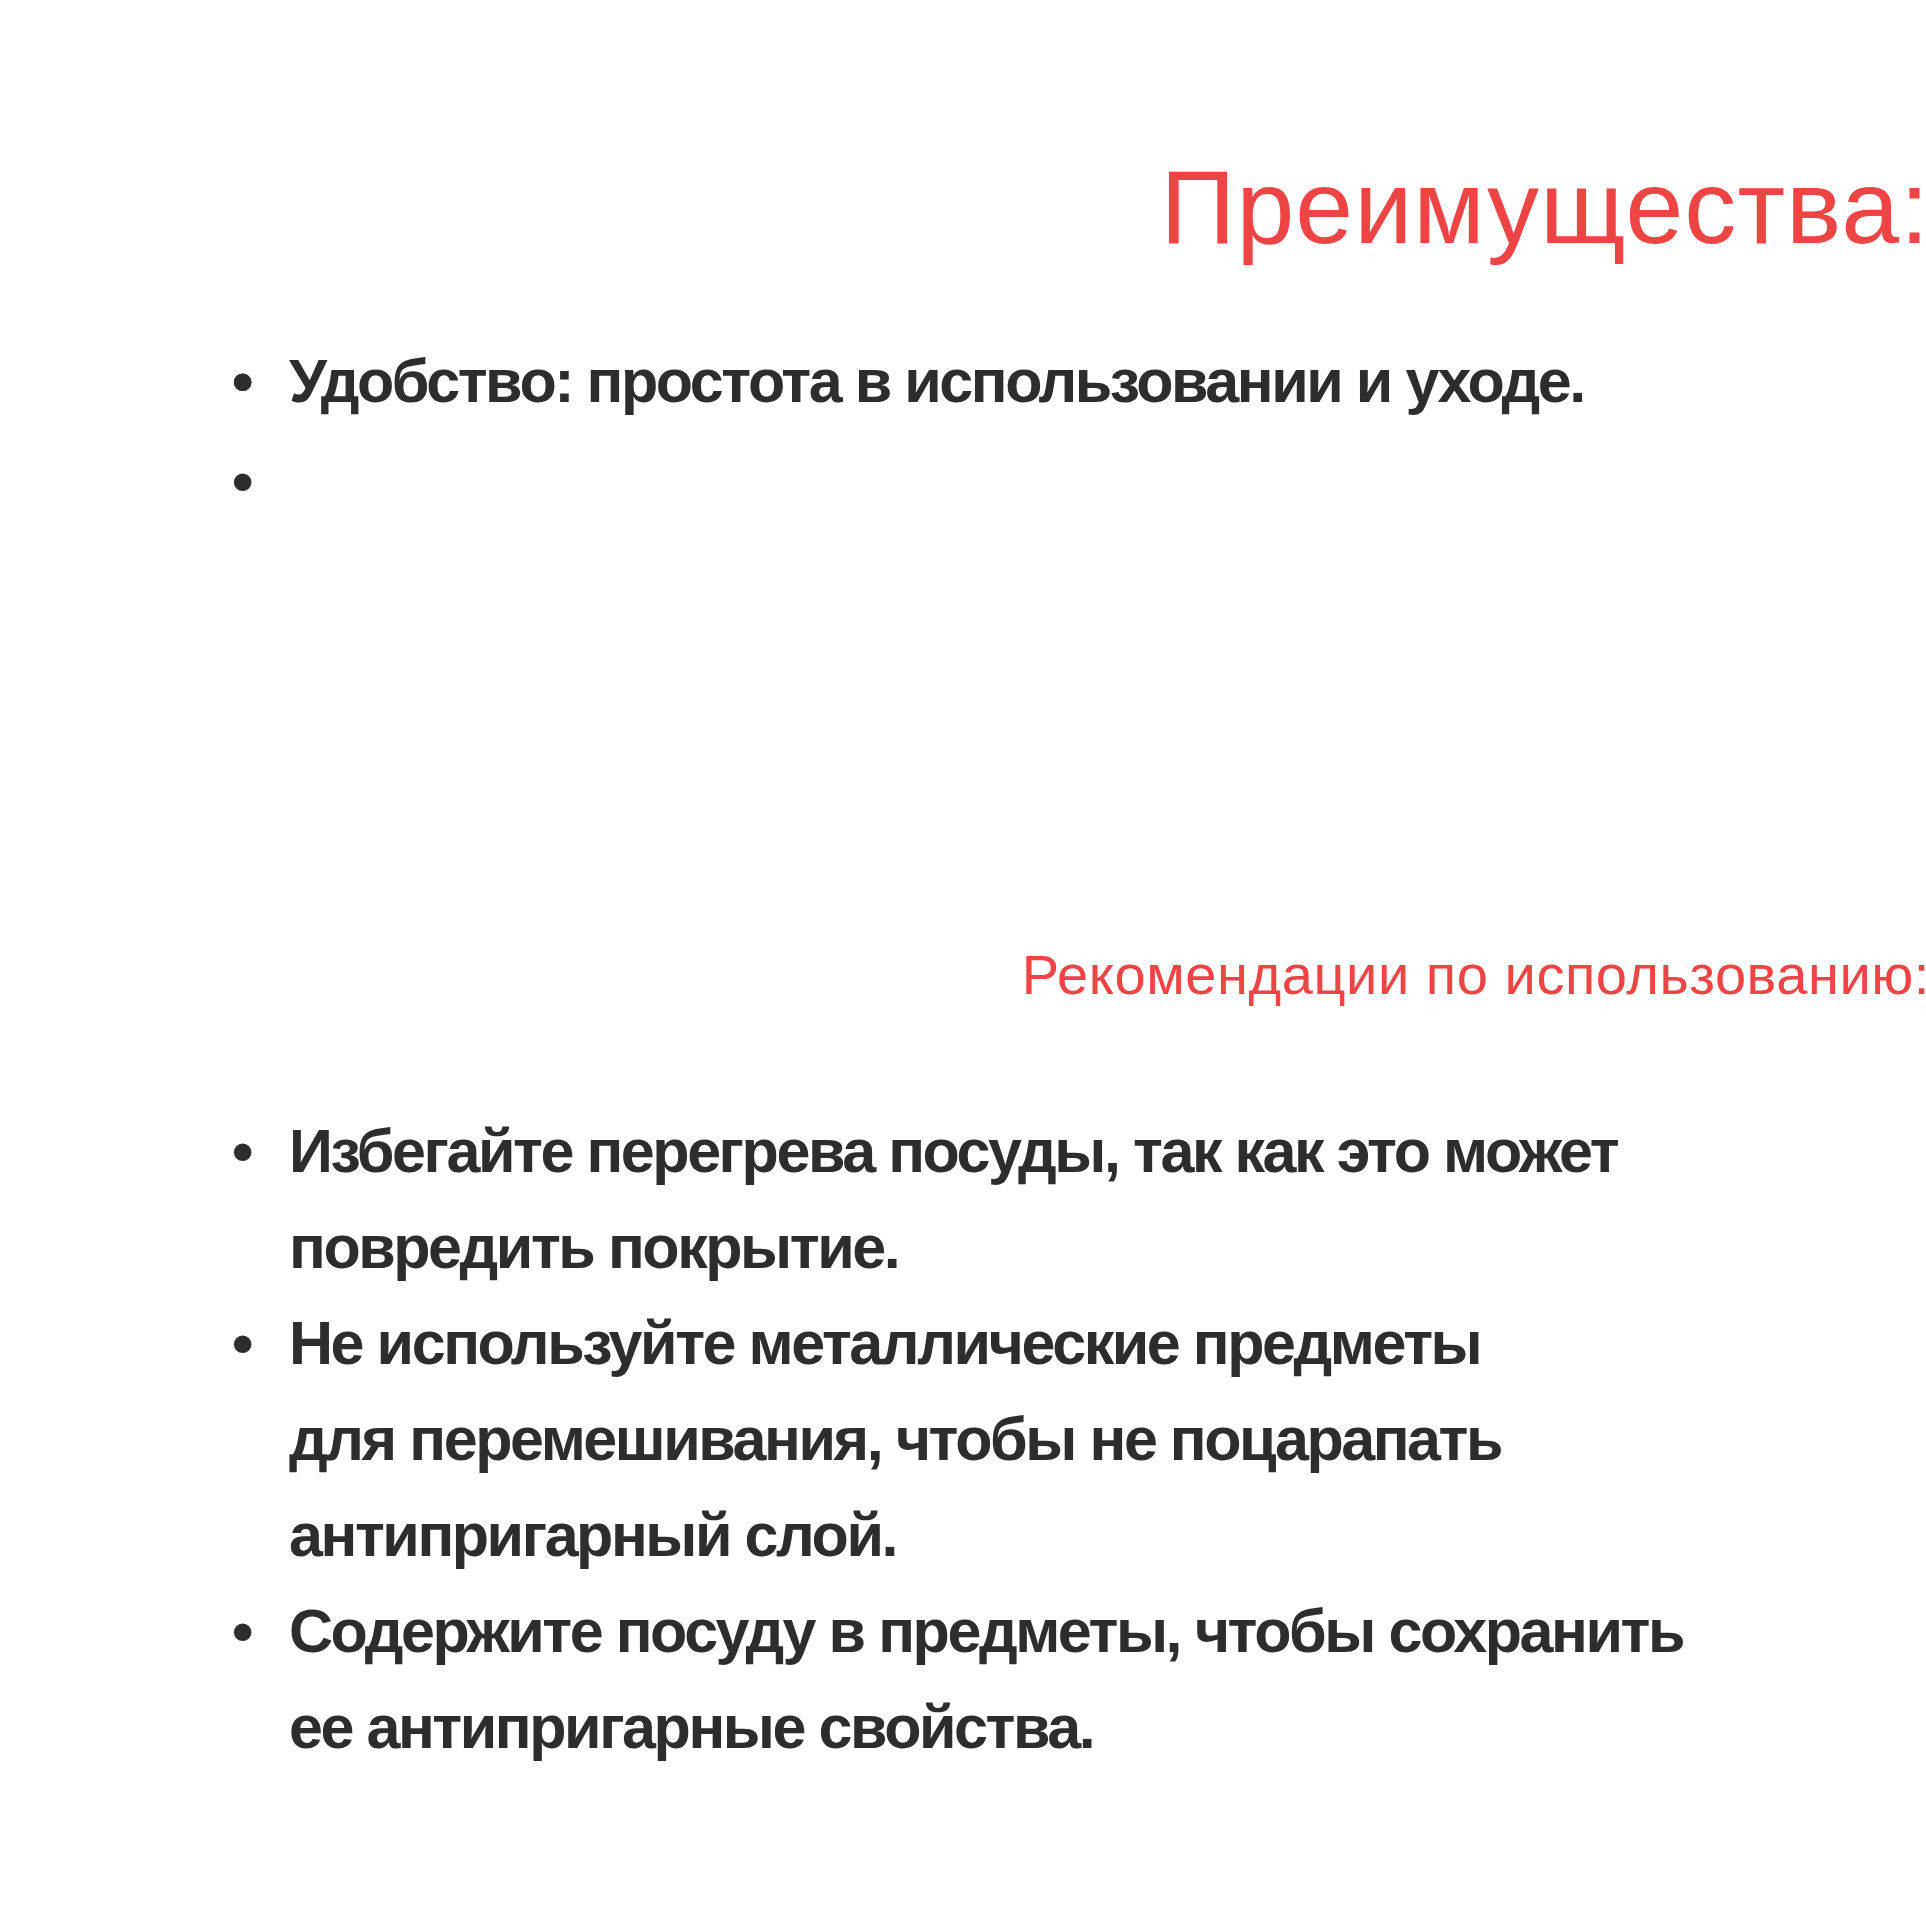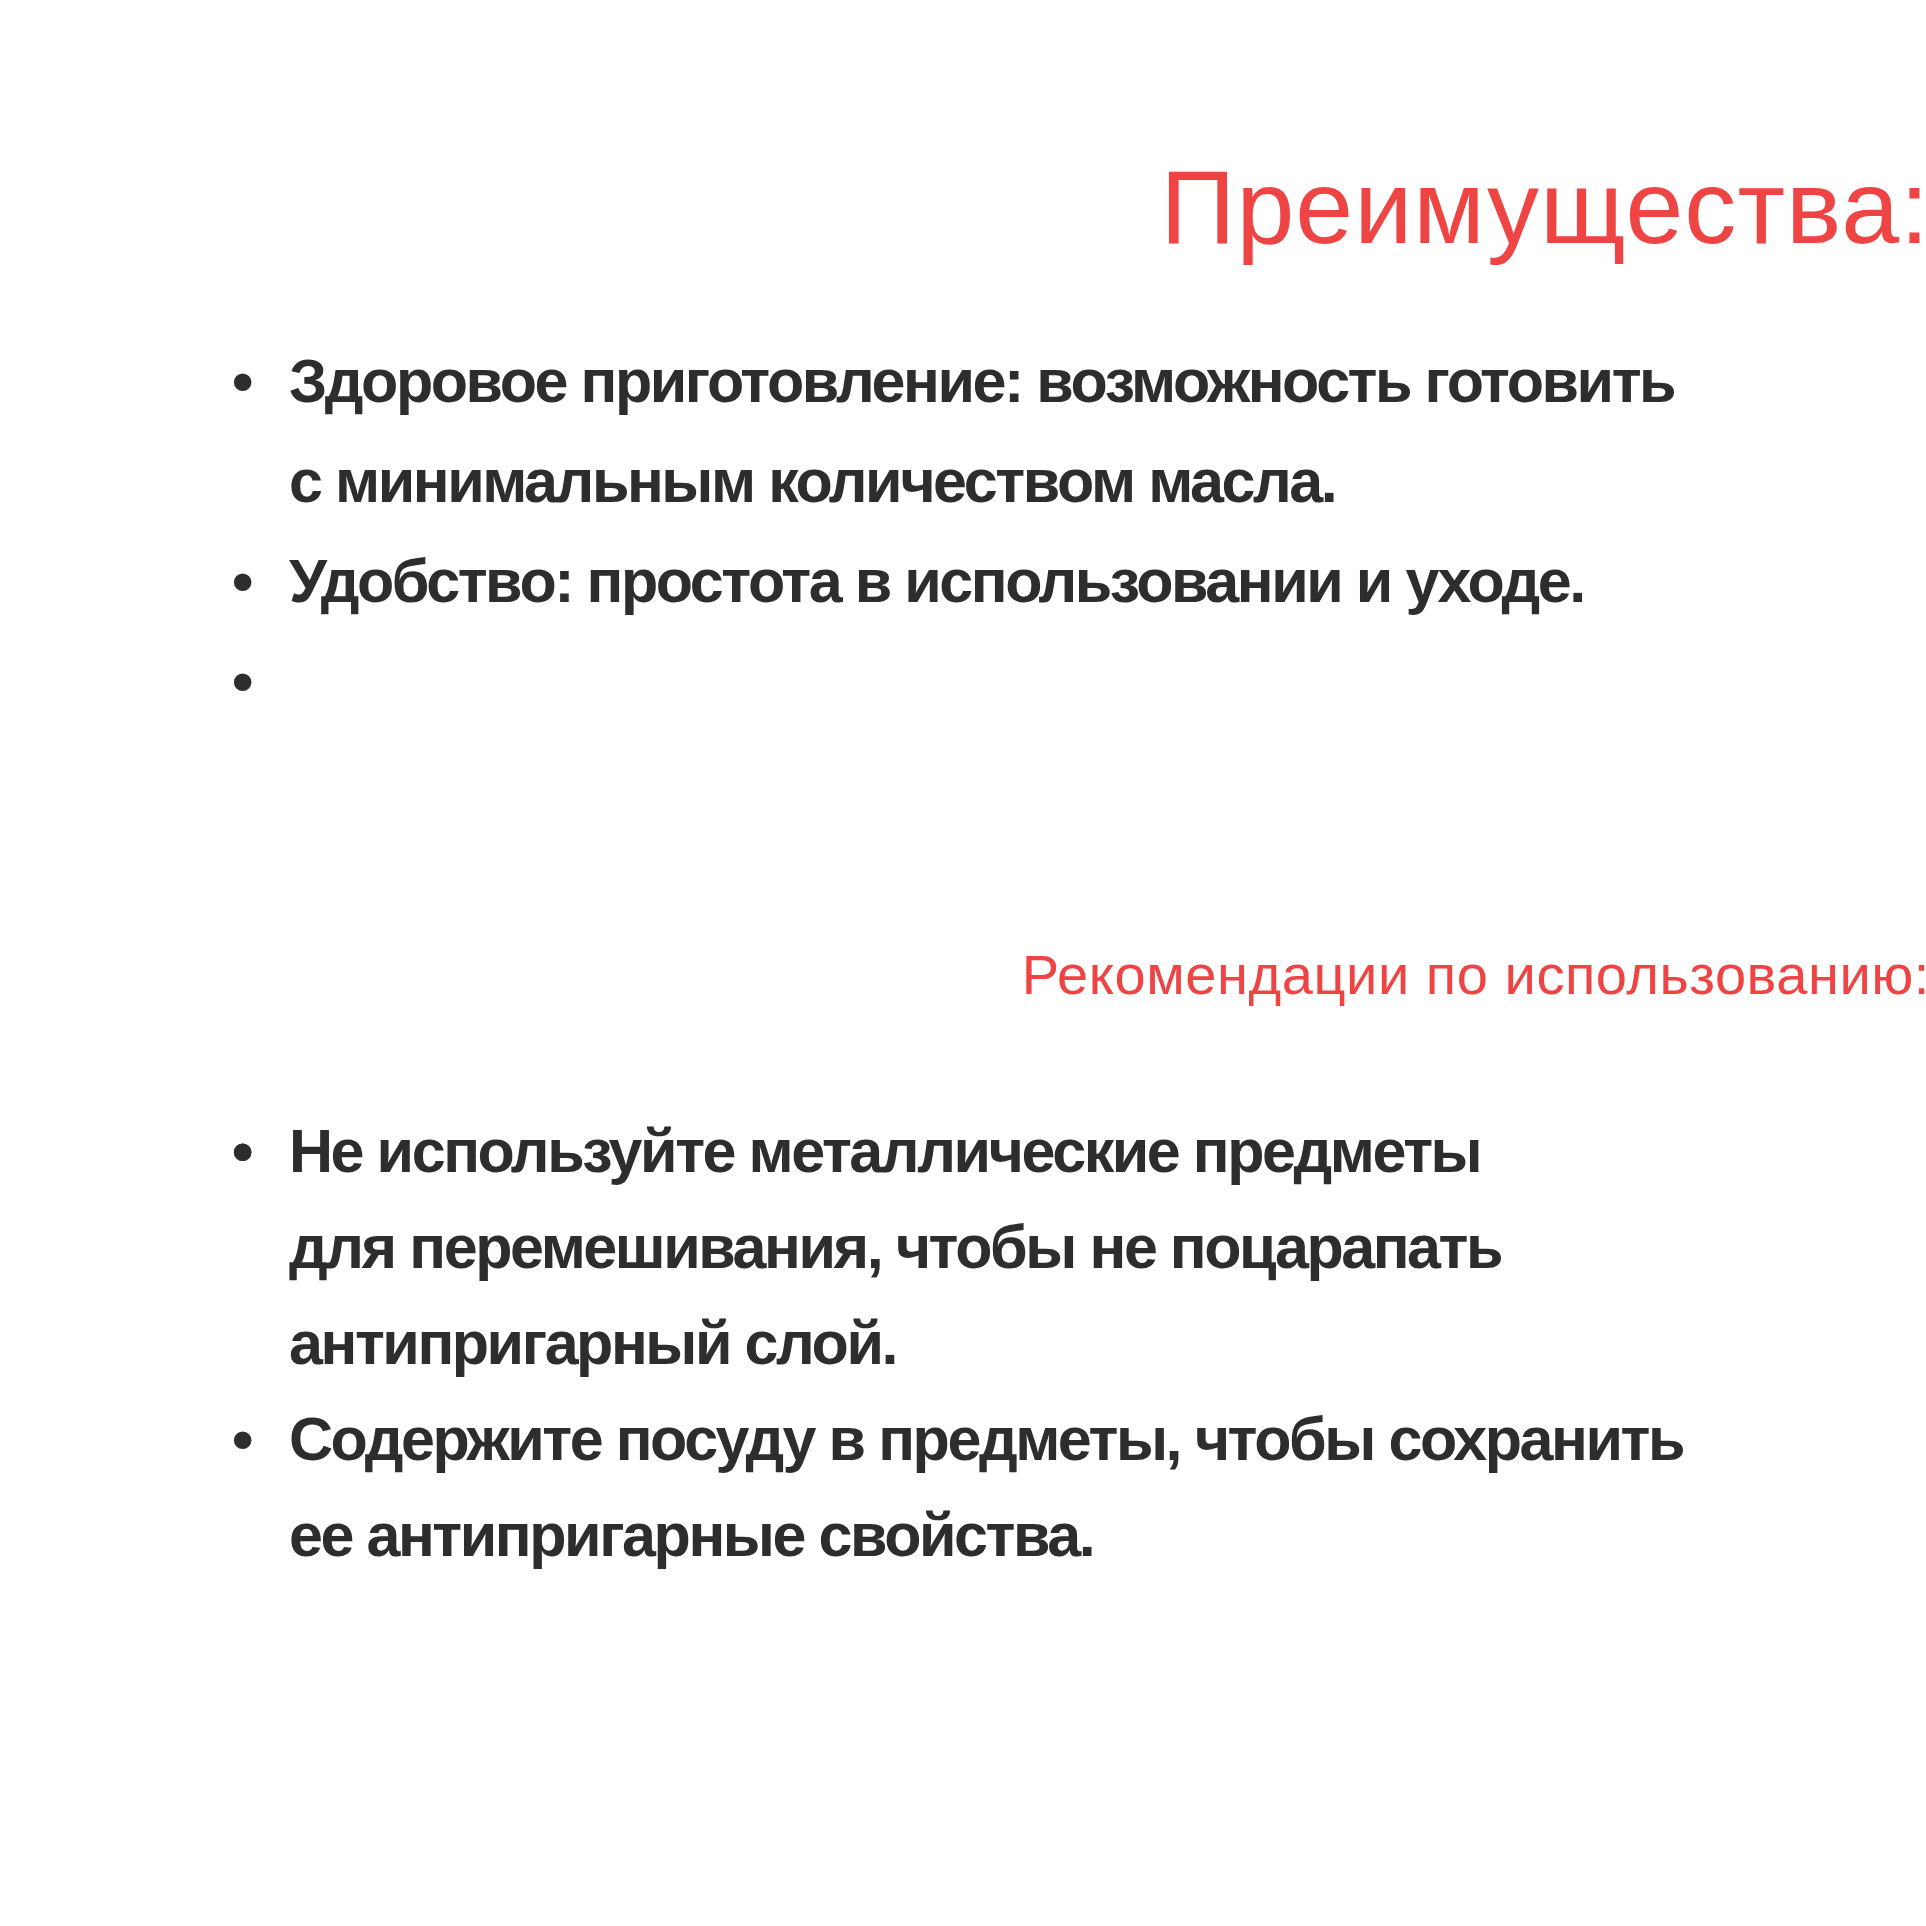--- a/index.html
+++ b/index.html
@@ -46,30 +46,30 @@
   }
 </style>
 </head>
 <body>
 
 <div class="page">
 
   <h1 class="heading heading-1">Преимущества:</h1>
 
   <ul class="list list-1">
-    <li><span class="marker">•</span><span class="li-text">Здоровое приготовление: возможность готовить
-с минимальным количеством масла.</span></li>
+    <li><span class="marker">•</span></li>
     <li><span class="marker">•</span><span class="li-text">Удобство: простота в использовании и уходе.</span></li>
     <li><span class="marker">•</span></li>
   </ul>
 
   <h1 class="heading heading-2">Рекомендации по использованию:</h1>
 
   <ul class="list list-2">
-    <li><span class="marker">•</span></li>
+    <li><span class="marker">•</span><span class="li-text">Избегайте перегрева посуды, так как это может
+повредить покрытие.</span></li>
     <li><span class="marker">•</span><span class="li-text">Не используйте металлические предметы
 для перемешивания, чтобы не поцарапать
 антипригарный слой.</span></li>
     <li><span class="marker">•</span><span class="li-text">Содержите посуду в предметы, чтобы сохранить
 ее антипригарные свойства.</span></li>
   </ul>
 
 </div>
 
 

